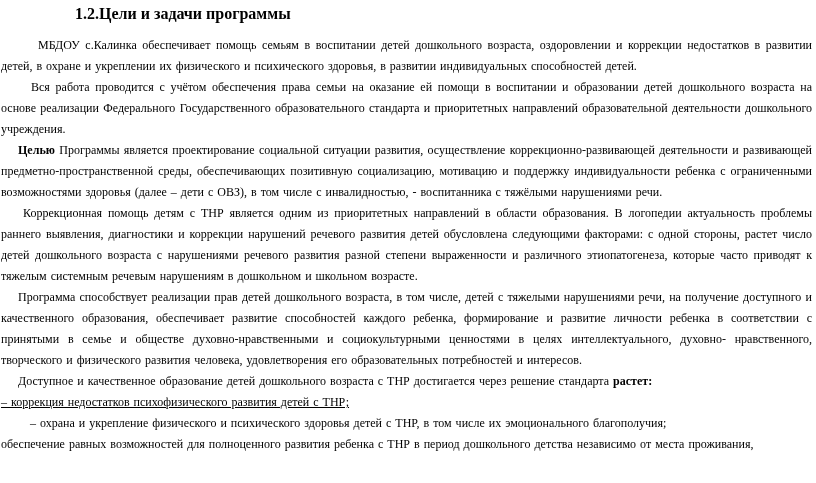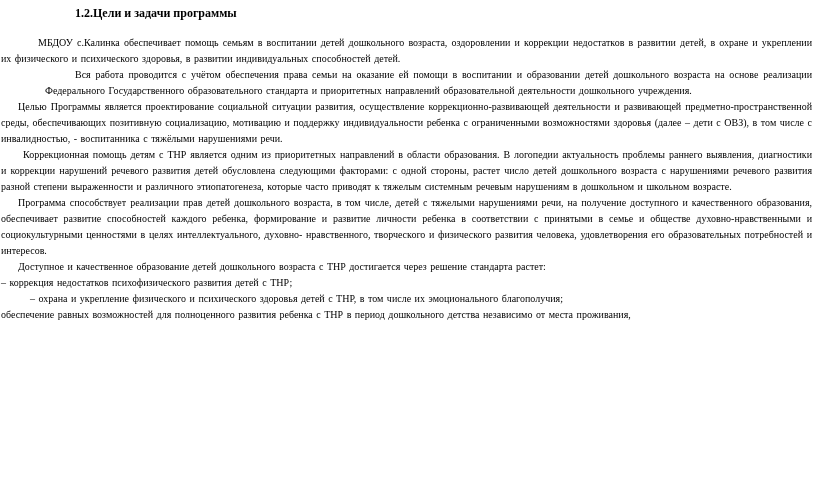--- a/index.html
+++ b/index.html
@@ -15,46 +15,46 @@
     color: #000000;
   }
   .page {
     box-sizing: border-box;
     width: 816px;
     height: 483px;
     padding: 5px 4px 0 1px;
     background: #ffffff;
   }
   .heading {
-    font-size: 12px;
+    font-size: 16px;
     font-weight: bold;
     line-height: 17px;
     margin: 0 0 13px 74px;
   }
   .body-text .para {
     margin: 0;
-    font-size: 10px;
-    line-height: 16px;
+    font-size: 12px;
+    line-height: 21px;
     text-align: justify;
     text-justify: inter-word;
     word-spacing: 1px;
   }
   .body-text .para .bold {
-    font-weight: normal;
+    font-weight: bold;
   }
 </style>
 </head>
 <body>
 
 <div class="page">
   <h1 class="heading">1.2.Цели и задачи программы</h1>
   <div class="body-text">
       <p class="para" style="text-indent: 37px;"><span>МБДОУ с.Калинка обеспечивает помощь семьям в воспитании детей дошкольного возраста, оздоровлении и коррекции недостатков в развитии детей, в охране и укреплении их физического и психического здоровья, в развитии индивидуальных способностей детей.</span></p>
-      <p class="para" style="text-indent: 30px; padding-left: 44px;"><span>Вся работа проводится с учётом обеспечения права семьи на оказание ей помощи в воспитании и образовании детей дошкольного возраста на основе реализации Федерального Государственного образовательного стандарта и приоритетных направлений образовательной деятельности дошкольного учреждения.</span></p>
+      <p class="para" style="text-indent: 30px;"><span>Вся работа проводится с учётом обеспечения права семьи на оказание ей помощи в воспитании и образовании детей дошкольного возраста на основе реализации Федерального Государственного образовательного стандарта и приоритетных направлений образовательной деятельности дошкольного учреждения.</span></p>
       <p class="para" style="text-indent: 17px;"><span class="bold">Целью</span><span> Программы является проектирование социальной ситуации развития, осуществление коррекционно-развивающей деятельности и развивающей предметно-пространственной среды, обеспечивающих позитивную социализацию, мотивацию и поддержку индивидуальности ребенка с ограниченными возможностями здоровья (далее – дети с ОВЗ), в том числе с инвалидностью, - воспитанника с тяжёлыми нарушениями речи.</span></p>
       <p class="para" style="text-indent: 22px;"><span>Коррекционная помощь детям с ТНР является одним из приоритетных направлений в области образования. В логопедии актуальность проблемы раннего выявления, диагностики и коррекции нарушений речевого развития детей обусловлена следующими факторами: с одной стороны, растет число детей дошкольного возраста с нарушениями речевого развития разной степени выраженности и различного этиопатогенеза, которые часто приводят к тяжелым системным речевым нарушениям в дошкольном и школьном возрасте.</span></p>
       <p class="para" style="text-indent: 17px;"><span>Программа способствует реализации прав детей дошкольного возраста, в том числе, детей с тяжелыми нарушениями речи, на получение доступного и качественного образования, обеспечивает развитие способностей каждого ребенка, формирование и развитие личности ребенка в соответствии с принятыми в семье и обществе духовно-нравственными и социокультурными ценностями в целях интеллектуального, духовно- нравственного, творческого и физического развития человека, удовлетворения его образовательных потребностей и интересов.</span></p>
       <p class="para" style="text-indent: 17px;"><span>Доступное и качественное образование детей дошкольного возраста с ТНР достигается через решение стандарта </span><span class="bold">растет:</span></p>
-      <p class="para" style="text-indent: 0px;"><span>–  коррекция недостатков психофизического развития детей с ТНР;</span></p>
+      <p class="para" style="text-indent: 0px; text-decoration: underline;"><span>–  коррекция недостатков психофизического развития детей с ТНР;</span></p>
       <p class="para" style="text-indent: 0px; padding-left: 29px;"><span>–  охрана и укрепление физического и психического здоровья детей с ТНР, в том числе их эмоционального благополучия;</span></p>
       <p class="para" style="text-indent: 0px;"><span>обеспечение равных возможностей для полноценного развития ребенка с ТНР в период дошкольного детства независимо от места проживания,</span></p>
     </div>
 </div>
 
 </body></html>

